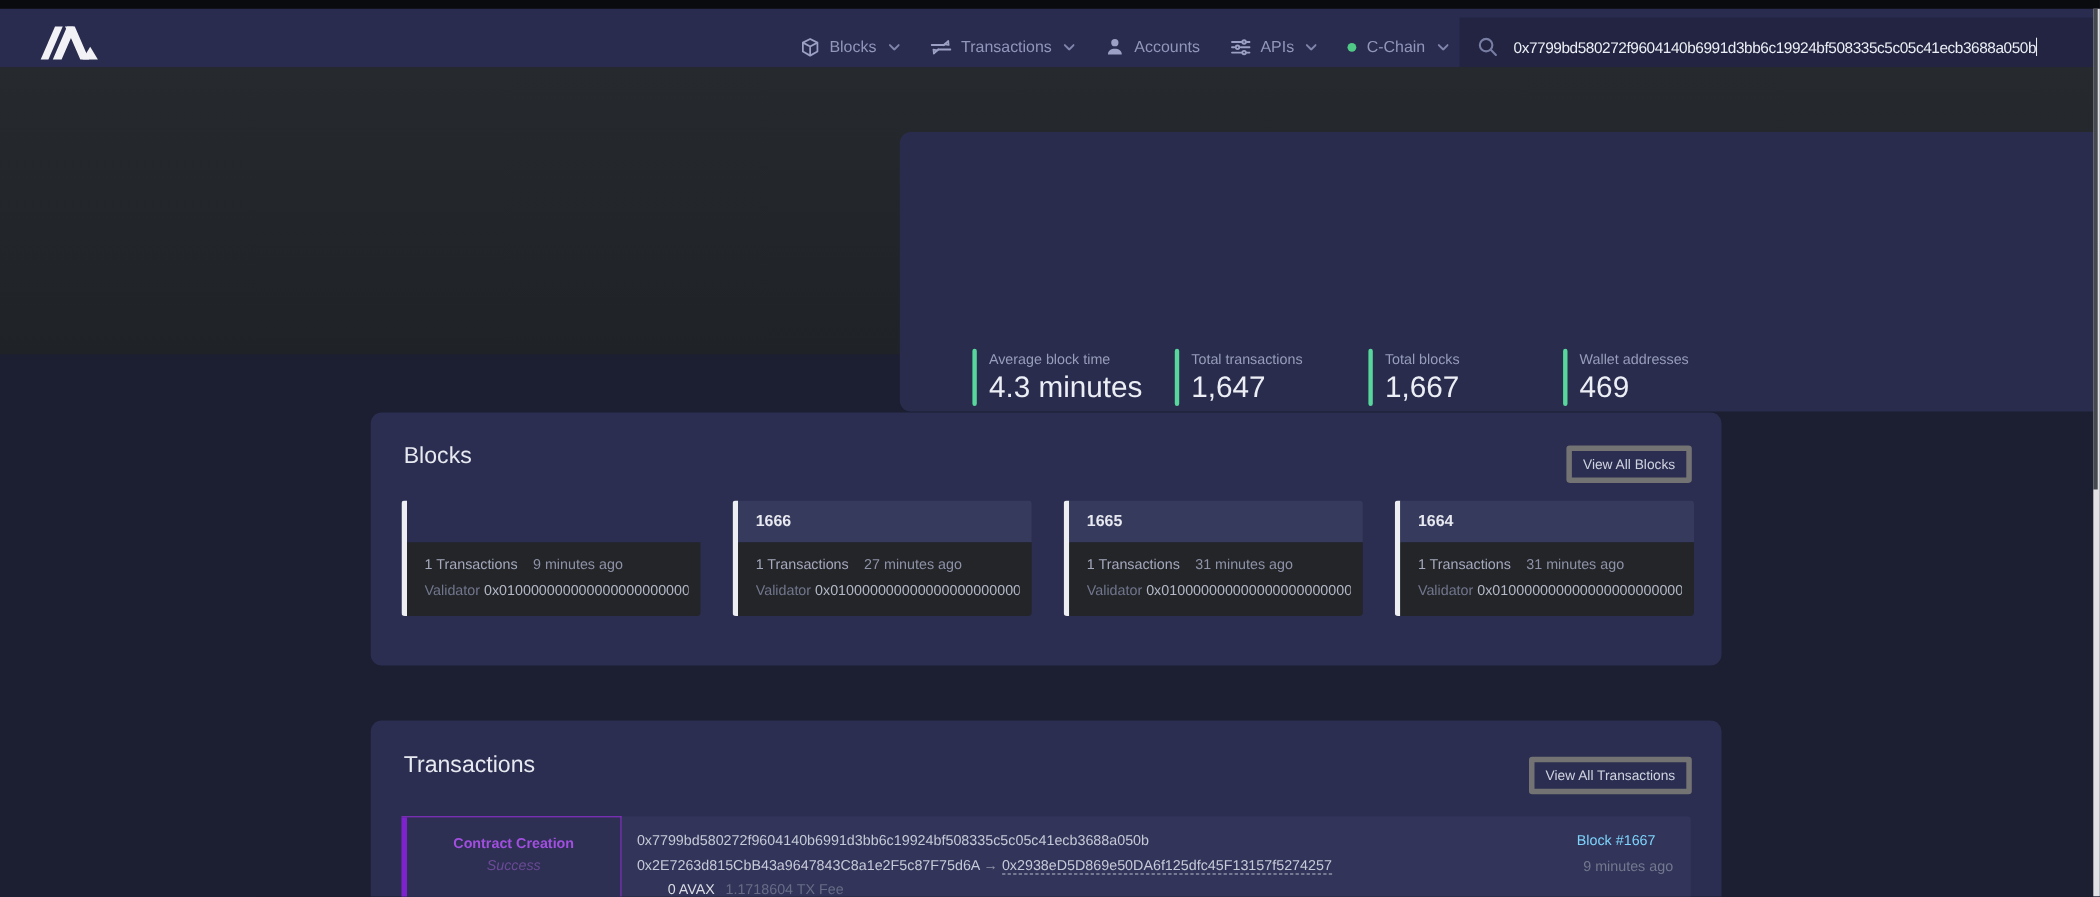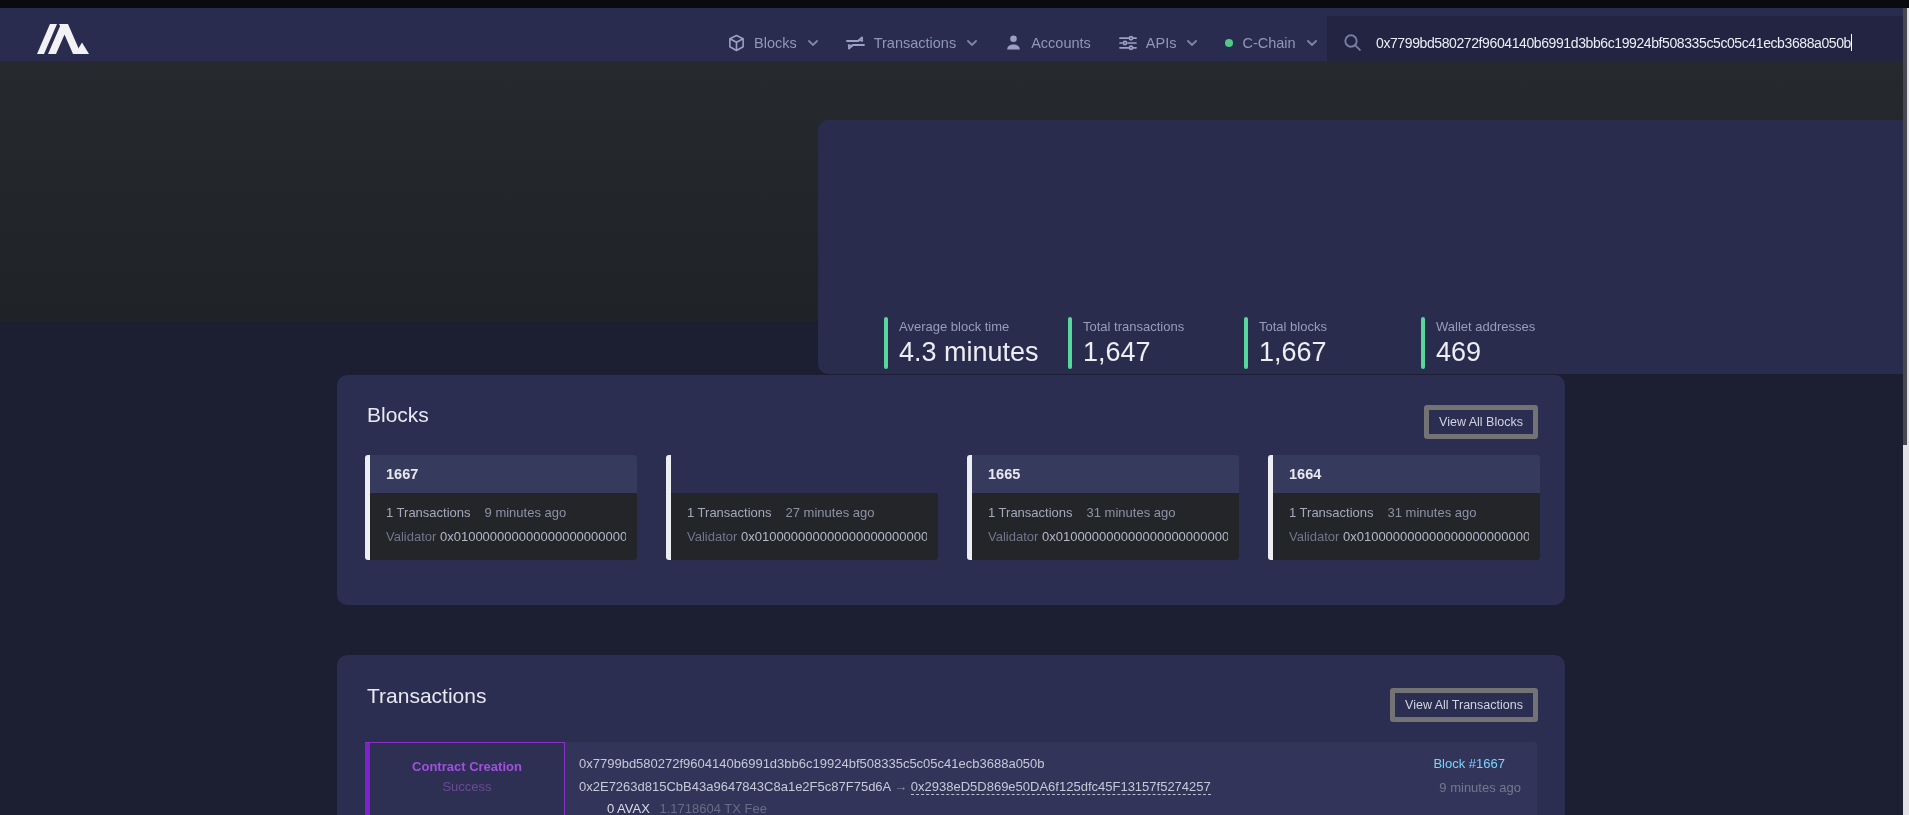--- a/index.html
+++ b/index.html
@@ -50,21 +50,21 @@
   .card-age { color:#8e92a6; margin-left:14px; }
   .card-validator { position:absolute; left:16px; top:36px; font-size:13px; white-space:nowrap; overflow:hidden; width:240px; }
   .validator-label { color:#71768c; }
   .validator-value { color:#b4b8c6; }
 
   
   #tx-row { left:365px; top:742px; width:1172px; height:110px; background:#323559; border-radius:3px; }
   #tx-type-box { position:absolute; left:0; top:0; width:200px; height:110px; background:#2d3052; border:1px solid #8b2fc9; border-left:none; }
   #tx-type-accent { position:absolute; left:0; top:0; width:5px; height:110px; background:#7e22ce; }
   #tx-type-label { position:absolute; left:5px; top:16px; width:194px; text-align:center; font-size:13px; font-weight:bold; color:#a24fe0; }
-  #tx-type-status { position:absolute; left:5px; top:36px; width:194px; text-align:center; font-size:13px; color:#6b4a97; }
+  #tx-type-status { position:absolute; left:5px; top:36px; width:194px; text-align:center; font-size:13px; color:#6b4a97;font-style:italic; }
   .tx-line { position:absolute; left:214px; font-size:13px; white-space:nowrap; color:#c6c9d7; }
   .tx-arrow { color:#8e93a8; }
   .tx-to-link { color:#c6c9d7; text-decoration:none; border-bottom:1px dashed #b9bdcc; cursor:pointer; }
   .tx-amount { color:#dadce5; }
   .tx-fee { color:#676c86; margin-left:6px; }
   #tx-block-num { position:absolute; right:32px; top:14px; font-size:13px; color:#7dd3fc; }
   #tx-time { position:absolute; right:16px; top:38px; font-size:13px; color:#73788f; }
 
   
   #scrollbar-track { left:1903px; top:8px; width:6px; height:807px; background:#e2e2e6; }
@@ -180,31 +180,31 @@
     </div>
   </div>
 </div>
 
 <div class="abs panel" id="blocks-panel">
   <div class="panel-title" style="top:28px;">Blocks</div>
   <button class="view-all-btn" style="right:27px; top:30px; width:114px; height:34px;">View All Blocks</button>
 
   <div class="block-card" style="left:28px;">
     <div class="card-accent"></div>
+    <div class="card-body">
+      <div class="card-meta"><span class="card-txcount">1 Transactions</span><span class="card-age">9 minutes ago</span></div>
+      <div class="card-validator"><span class="validator-label">Validator</span> <span class="validator-value">0x010000000000000000000000...</span></div>
+    </div>
+  </div>
+
+  <div class="block-card" style="left:329px;">
+    <div class="card-accent"></div>
     <div class="card-header">
-      <div class="card-number">1667</div>
-    </div>
-    <div class="card-body">
-      <div class="card-meta"><span class="card-txcount">1 Transactions</span><span class="card-age">9 minutes ago</span></div>
-      <div class="card-validator"><span class="validator-label">Validator</span> <span class="validator-value">0x010000000000000000000000...</span></div>
-    </div>
-  </div>
-
-  <div class="block-card" style="left:329px;">
-    <div class="card-accent"></div>
+      <div class="card-number">1666</div>
+    </div>
     <div class="card-body">
       <div class="card-meta"><span class="card-txcount">1 Transactions</span><span class="card-age">27 minutes ago</span></div>
       <div class="card-validator"><span class="validator-label">Validator</span> <span class="validator-value">0x010000000000000000000000...</span></div>
     </div>
   </div>
 
   <div class="block-card" style="left:630px;">
     <div class="card-accent"></div>
     <div class="card-header">
       <div class="card-number">1665</div>

